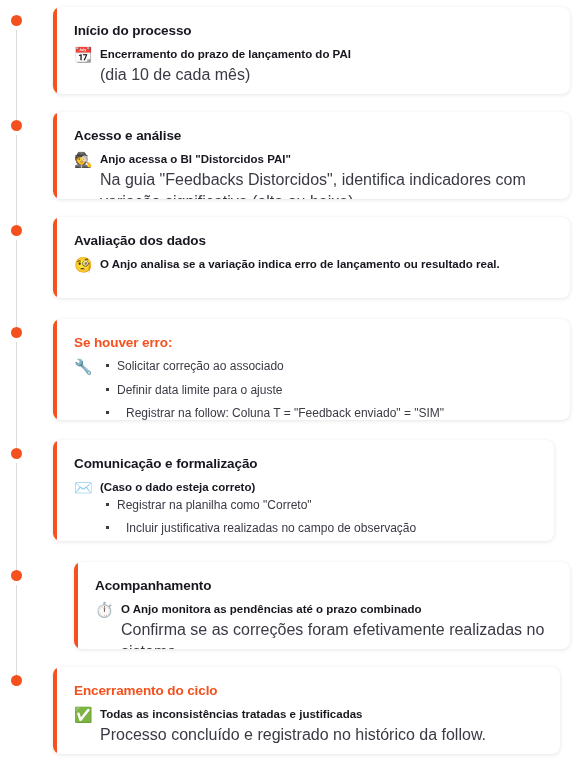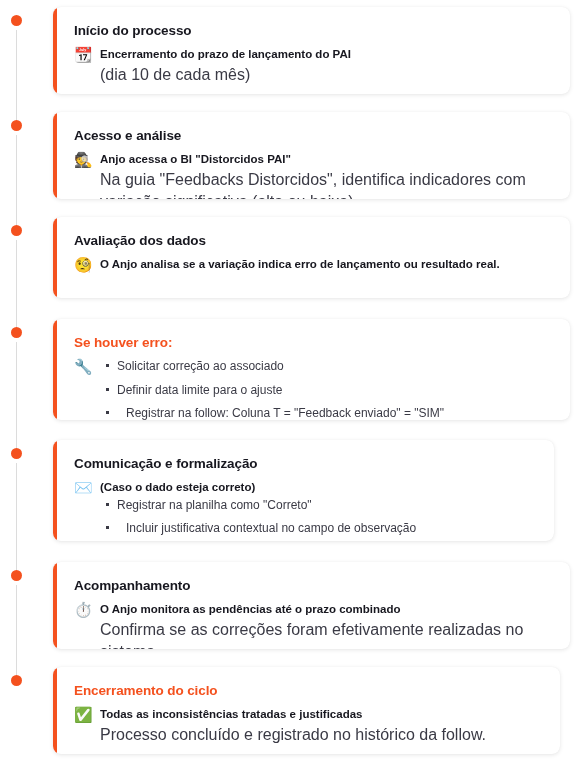--- a/index.html
+++ b/index.html
@@ -236,27 +236,27 @@
       </div>
       <div class="card" style="margin-top: 1px; height: 101px;">
         <div class="accent" style="background: rgb(244, 81, 30);"></div>
         <div class="card-title">Comunicação e formalização</div>
         <div class="body-row">
           <div class="emoji">✉️</div>
           <div class="body-text">
             <p class="lead">(Caso o dado esteja correto)</p>
             <ul class="bullets">
               <li>Registrar na planilha como "Correto"</li>
-              <li>Incluir justificativa contextual no campo de observação</li>
+              <li>Incluir justificativa realizadas no campo de observação</li>
             </ul>
           </div>
         </div>
       </div>
     </div>
-    <div class="step" style="position: absolute; left: 0px; right: 0px; top: 561px; height: 88px;">
+    <div class="step" style="position: absolute; left: 0px; right: 0px; top: 561px; height: 88px; gap: 21px;">
       <div class="rail">
         <div class="dot" style="background: rgb(244, 81, 30);"></div>
         <div class="connector" style="bottom: auto; height: 90px;"></div>
       </div>
       <div class="card" style="margin-top: 1px; height: 87px;">
         <div class="accent" style="background: rgb(244, 81, 30);"></div>
         <div class="card-title">Acompanhamento</div>
         <div class="body-row">
           <div class="emoji">⏱️</div>
           <div class="body-text">

